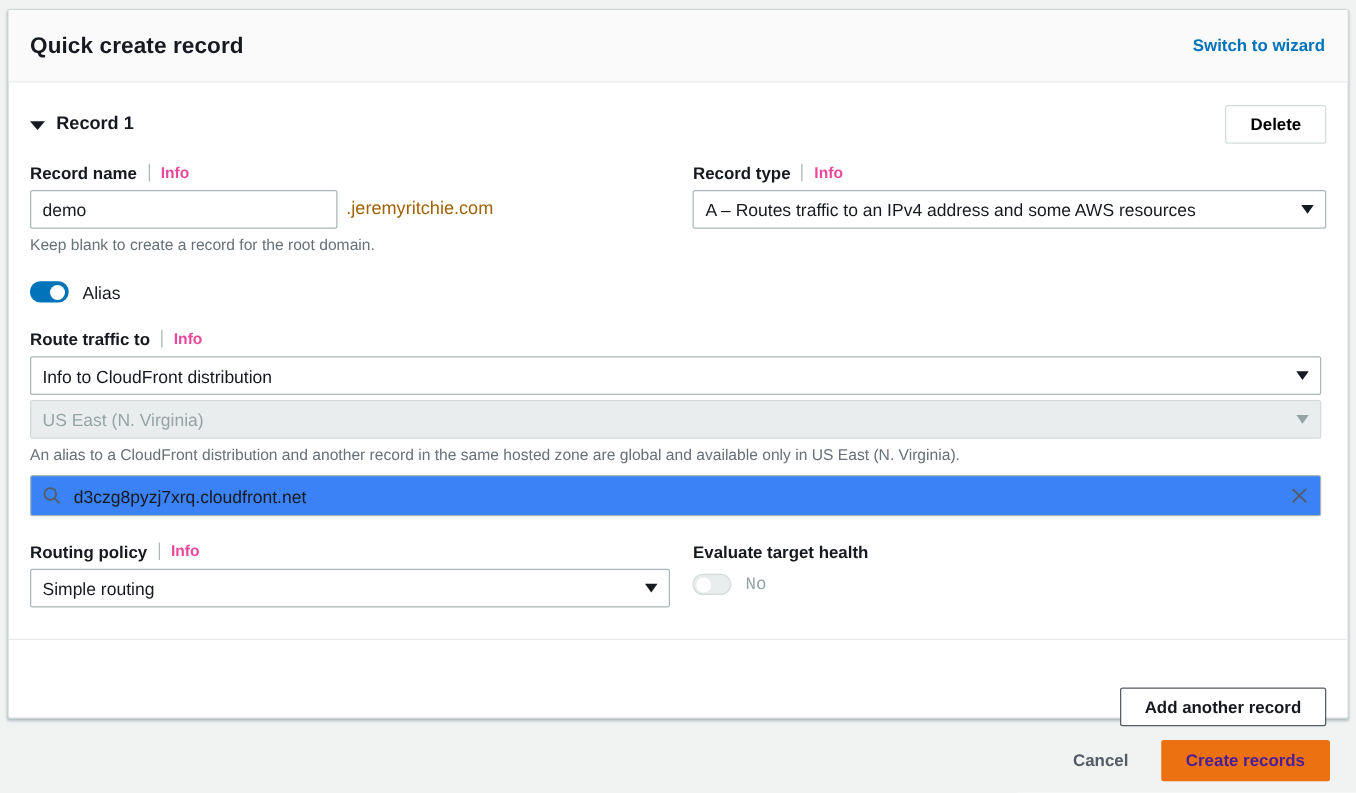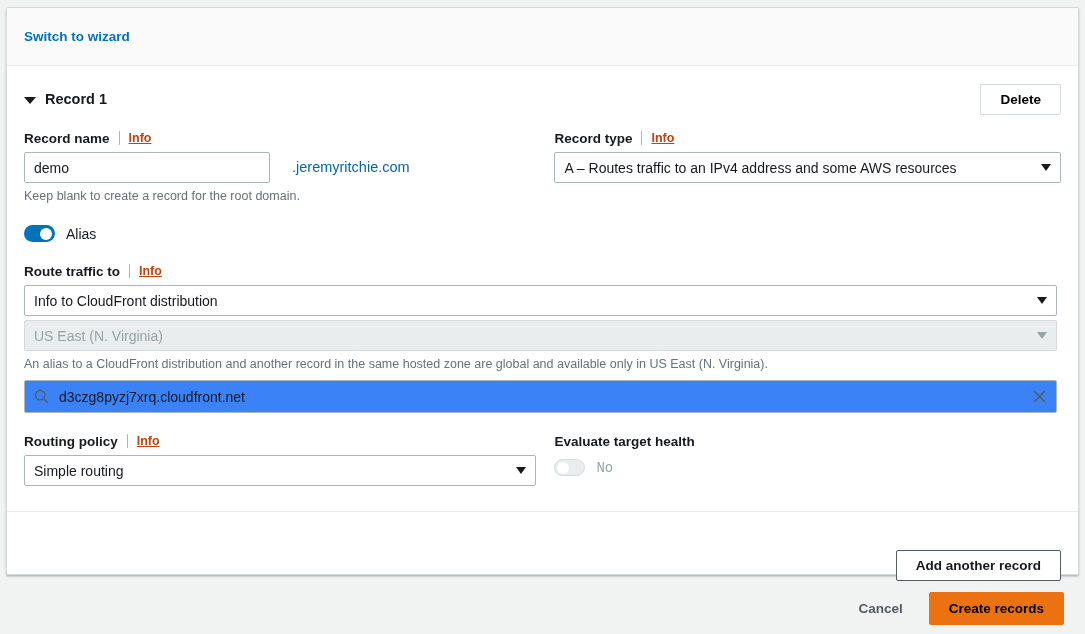--- a/index.html
+++ b/index.html
@@ -51,55 +51,55 @@
     background: #fff; cursor: pointer; padding: 0 19px; height: 31px;
     display: inline-flex; align-items: center; justify-content: center;
   }
   .btn-normal { border: 1px solid #545b64; color: #16191f; margin-top: 45px; }
   .btn-disabled { border: 1px solid #d5dbdb; color: #000000; cursor: default; }
   .btn-link {
     border: none; background: none; color: #545b64; font-weight: bold;
     font-size: 13.5px; cursor: pointer; padding: 0 16px; height: 33px;
   }
   .btn-primary {
-    background: #ec7211; border: 1px solid #ec7211; color: #000000;
+    background: #ec7211; border: 1px solid #ec7211; color: #4c1d95;
     font-size: 13.5px; font-weight: bold; height: 33px; padding: 0 19px;
     border-radius: 2px; cursor: pointer;
     display: inline-flex; align-items: center; justify-content: center; text-align: right;
   }
 
   
   .row { display: flex; }
   .col-left  { width: 530px; }
   .col-right { width: 512px; margin-left: 6px; }
 
   .field-label {
     display: flex; align-items: center; font-size: 13.5px; font-weight: bold;
     color: #16191f; margin-bottom: 5px; height: 18px;
   }
   .divider-v { width: 1px; height: 14px; background: #aab7b8; margin: 0 9px; }
-  .info-link { font-size: 12.5px; color: #c2410c; font-weight: bold; cursor: pointer; text-decoration: underline; }
+  .info-link { font-size: 12.5px; color: #ec4899; font-weight: bold; cursor: pointer; }
 
   .input, .select {
     height: 31px; border: 1px solid #aab7b8; border-radius: 2px; background: #fff;
     font-size: 14px; color: #16191f; padding: 0 9px;
     display: flex; align-items: center; font-family: "Liberation Sans", sans-serif;
   }
   .input { width: 246px; }
   .select { justify-content: space-between; cursor: pointer; }
   .select .sel-caret {
     width: 0; height: 0; border-left: 5.5px solid transparent; border-right: 5.5px solid transparent;
     border-top: 7px solid #16191f; margin-left: 10px;
   }
   .select.disabled {
     background: #eaeded; border-color: #d5dbdb; color: #95a5a6; cursor: default;
   }
   .select.disabled .sel-caret { border-top-color: #95a5a6; }
 
-  .suffix { font-size: 14.5px; color: #0369a1; margin-left: 22px; line-height: 31px; }
+  .suffix { font-size: 14.5px; color: #a16207; margin-left: 7px; line-height: 31px; }
   .hint { font-size: 12.5px; color: #687078; margin-top: 6px; }
 
   
   .toggle-row { display: flex; align-items: center; gap: 11px; }
   .toggle {
     width: 31px; height: 17px; border-radius: 9px; position: relative;
     background: #0073bb; cursor: pointer; flex: none;
   }
   .toggle .knob {
     position: absolute; top: 2.5px; left: 16px; width: 12px; height: 12px;
@@ -133,20 +133,21 @@
   }
 </style>
 </head>
 <body>
 
 <div class="page">
 
   <div class="card">
 
     <div class="card-header">
+      <div class="card-title">Quick create record</div>
       <a class="link">Switch to wizard</a>
     </div>
 
     <div class="card-body">
 
       <div class="record-head">
         <div class="record-title-wrap">
           <span class="caret"></span>
           <span class="record-title">Record 1</span>
         </div>

